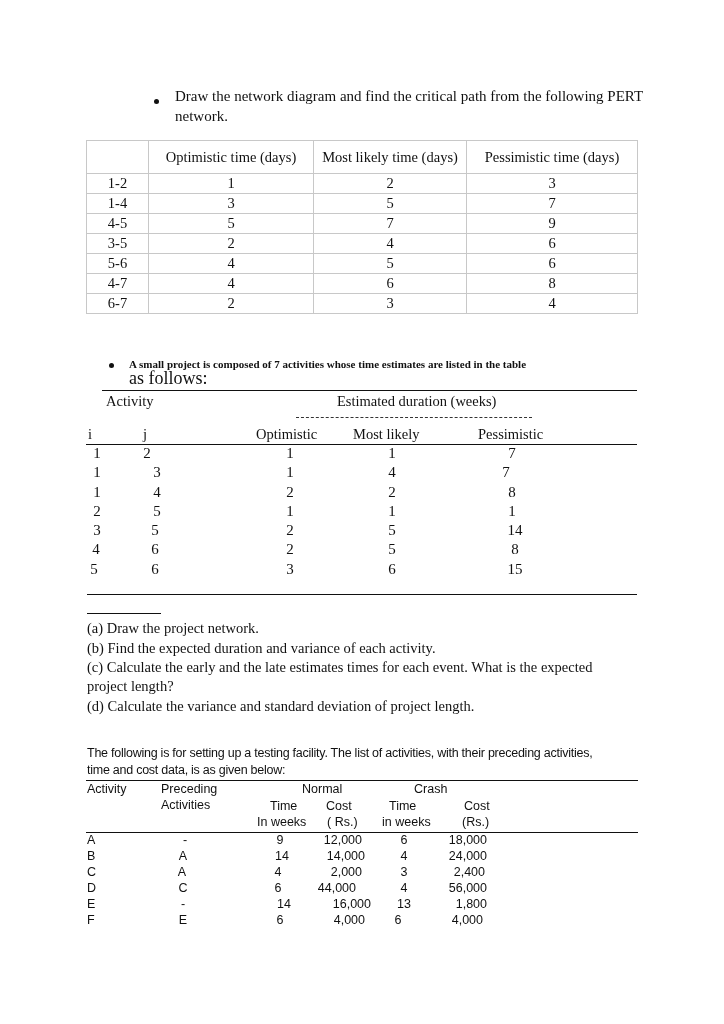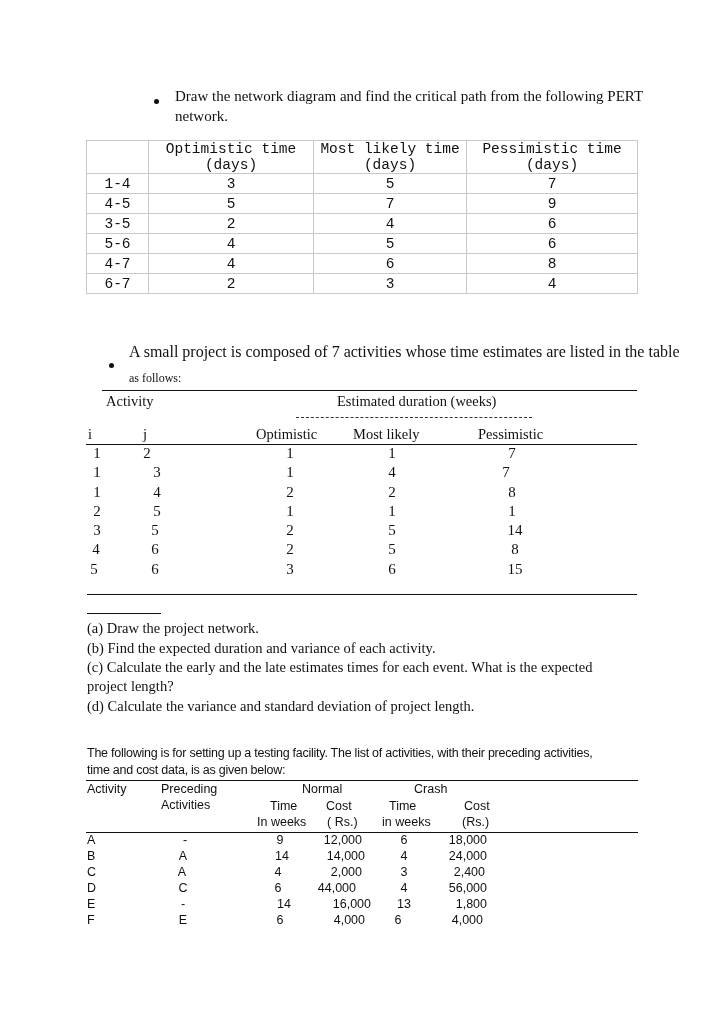--- a/index.html
+++ b/index.html
@@ -6,21 +6,21 @@
   body { width:724px; height:1024px; position:relative; overflow:hidden; color:#111;
          font-family:"Liberation Serif","DejaVu Serif",serif; }
   .abs { position:absolute; }
   .serif { font-family:"Liberation Serif","DejaVu Serif",serif; font-size:15px; }
   .sans { font-family:"Liberation Sans","DejaVu Sans",sans-serif; font-size:12.5px; }
   .bullet { position:absolute; width:5px; height:5px; border-radius:50%; background:#111; }
   .para { line-height:20px; }
   
   #t1 { position:absolute; left:86px; top:140px; border-collapse:collapse; }
   #t1 td, #t1 th { border:1.5px solid #c8c8c8; font-weight:normal; text-align:center;
-                   font-size:14.5px; padding:0;font-family:Liberation Mono, monospace; }
+                   font-size:14.5px; padding:0; }
   #t1 th { height:32px; }
   #t1 td { height:19px; }
   .hr { position:absolute; height:0; border-top:1.5px solid #111; }
   .dash { position:absolute; height:0; border-top:1.5px dashed #333; }
   .cell { position:absolute; text-align:center; }
   .cellL { position:absolute; text-align:left; }
   .cellR { position:absolute; text-align:right; }
 </style>
 </head>
 <body>
@@ -32,20 +32,26 @@
 
   <table id="t1">
     <tbody>
         <tr>
       <th style="width:61px;"></th>
       <th style="width:164px;">Optimistic time (days)</th>
       <th style="width:152px;">Most likely time (days)</th>
       <th style="width:170px;">Pessimistic time (days)</th>
     </tr>
     <tr>
+      <td>1-2</td>
+      <td>1</td>
+      <td>2</td>
+      <td>3</td>
+    </tr>
+    <tr>
       <td>1-4</td>
       <td>3</td>
       <td>5</td>
       <td>7</td>
     </tr>
     <tr>
       <td>4-5</td>
       <td>5</td>
       <td>7</td>
       <td>9</td>
@@ -73,22 +79,22 @@
       <td>2</td>
       <td>3</td>
       <td>4</td>
     </tr>
   </tbody>
     </table>
 </div>
 
 <div>
   <span class="bullet" style="left:109px;top:363px;"></span>
-  <div class="abs serif para" style="left:129px;top:342px;white-space:nowrap;font-size:16px;">A small project is composed of 7 activities whose time estimates are listed in the table</div>
-  <div class="abs serif para" style="left:129px;top:368px;font-size:12px;">as follows:</div>
+  <div class="abs serif para" style="left:129px;top:354px;white-space:nowrap;font-size:11px;font-weight:bold;">A small project is composed of 7 activities whose time estimates are listed in the table</div>
+  <div class="abs serif para" style="left:129px;top:368px;font-size:18px;">as follows:</div>
 
   <div class="hr" style="left:102px;top:390px;width:535px;"></div>
   <div class="abs serif" style="left:106px;top:393px;font-size:14.5px;">Activity</div>
   <div class="abs serif" style="left:337px;top:393px;font-size:14.5px;">Estimated duration (weeks)</div>
   <div class="dash" style="left:296px;top:417px;width:236px;"></div>
 
   <div class="abs serif" style="left:88px;top:426px;font-size:14.5px;">i</div>
   <div class="abs serif" style="left:143px;top:426px;font-size:14.5px;">j</div>
   <div class="abs serif" style="left:256px;top:426px;font-size:14.5px;">Optimistic</div>
   <div class="abs serif" style="left:353px;top:426px;font-size:14.5px;">Most likely</div>

